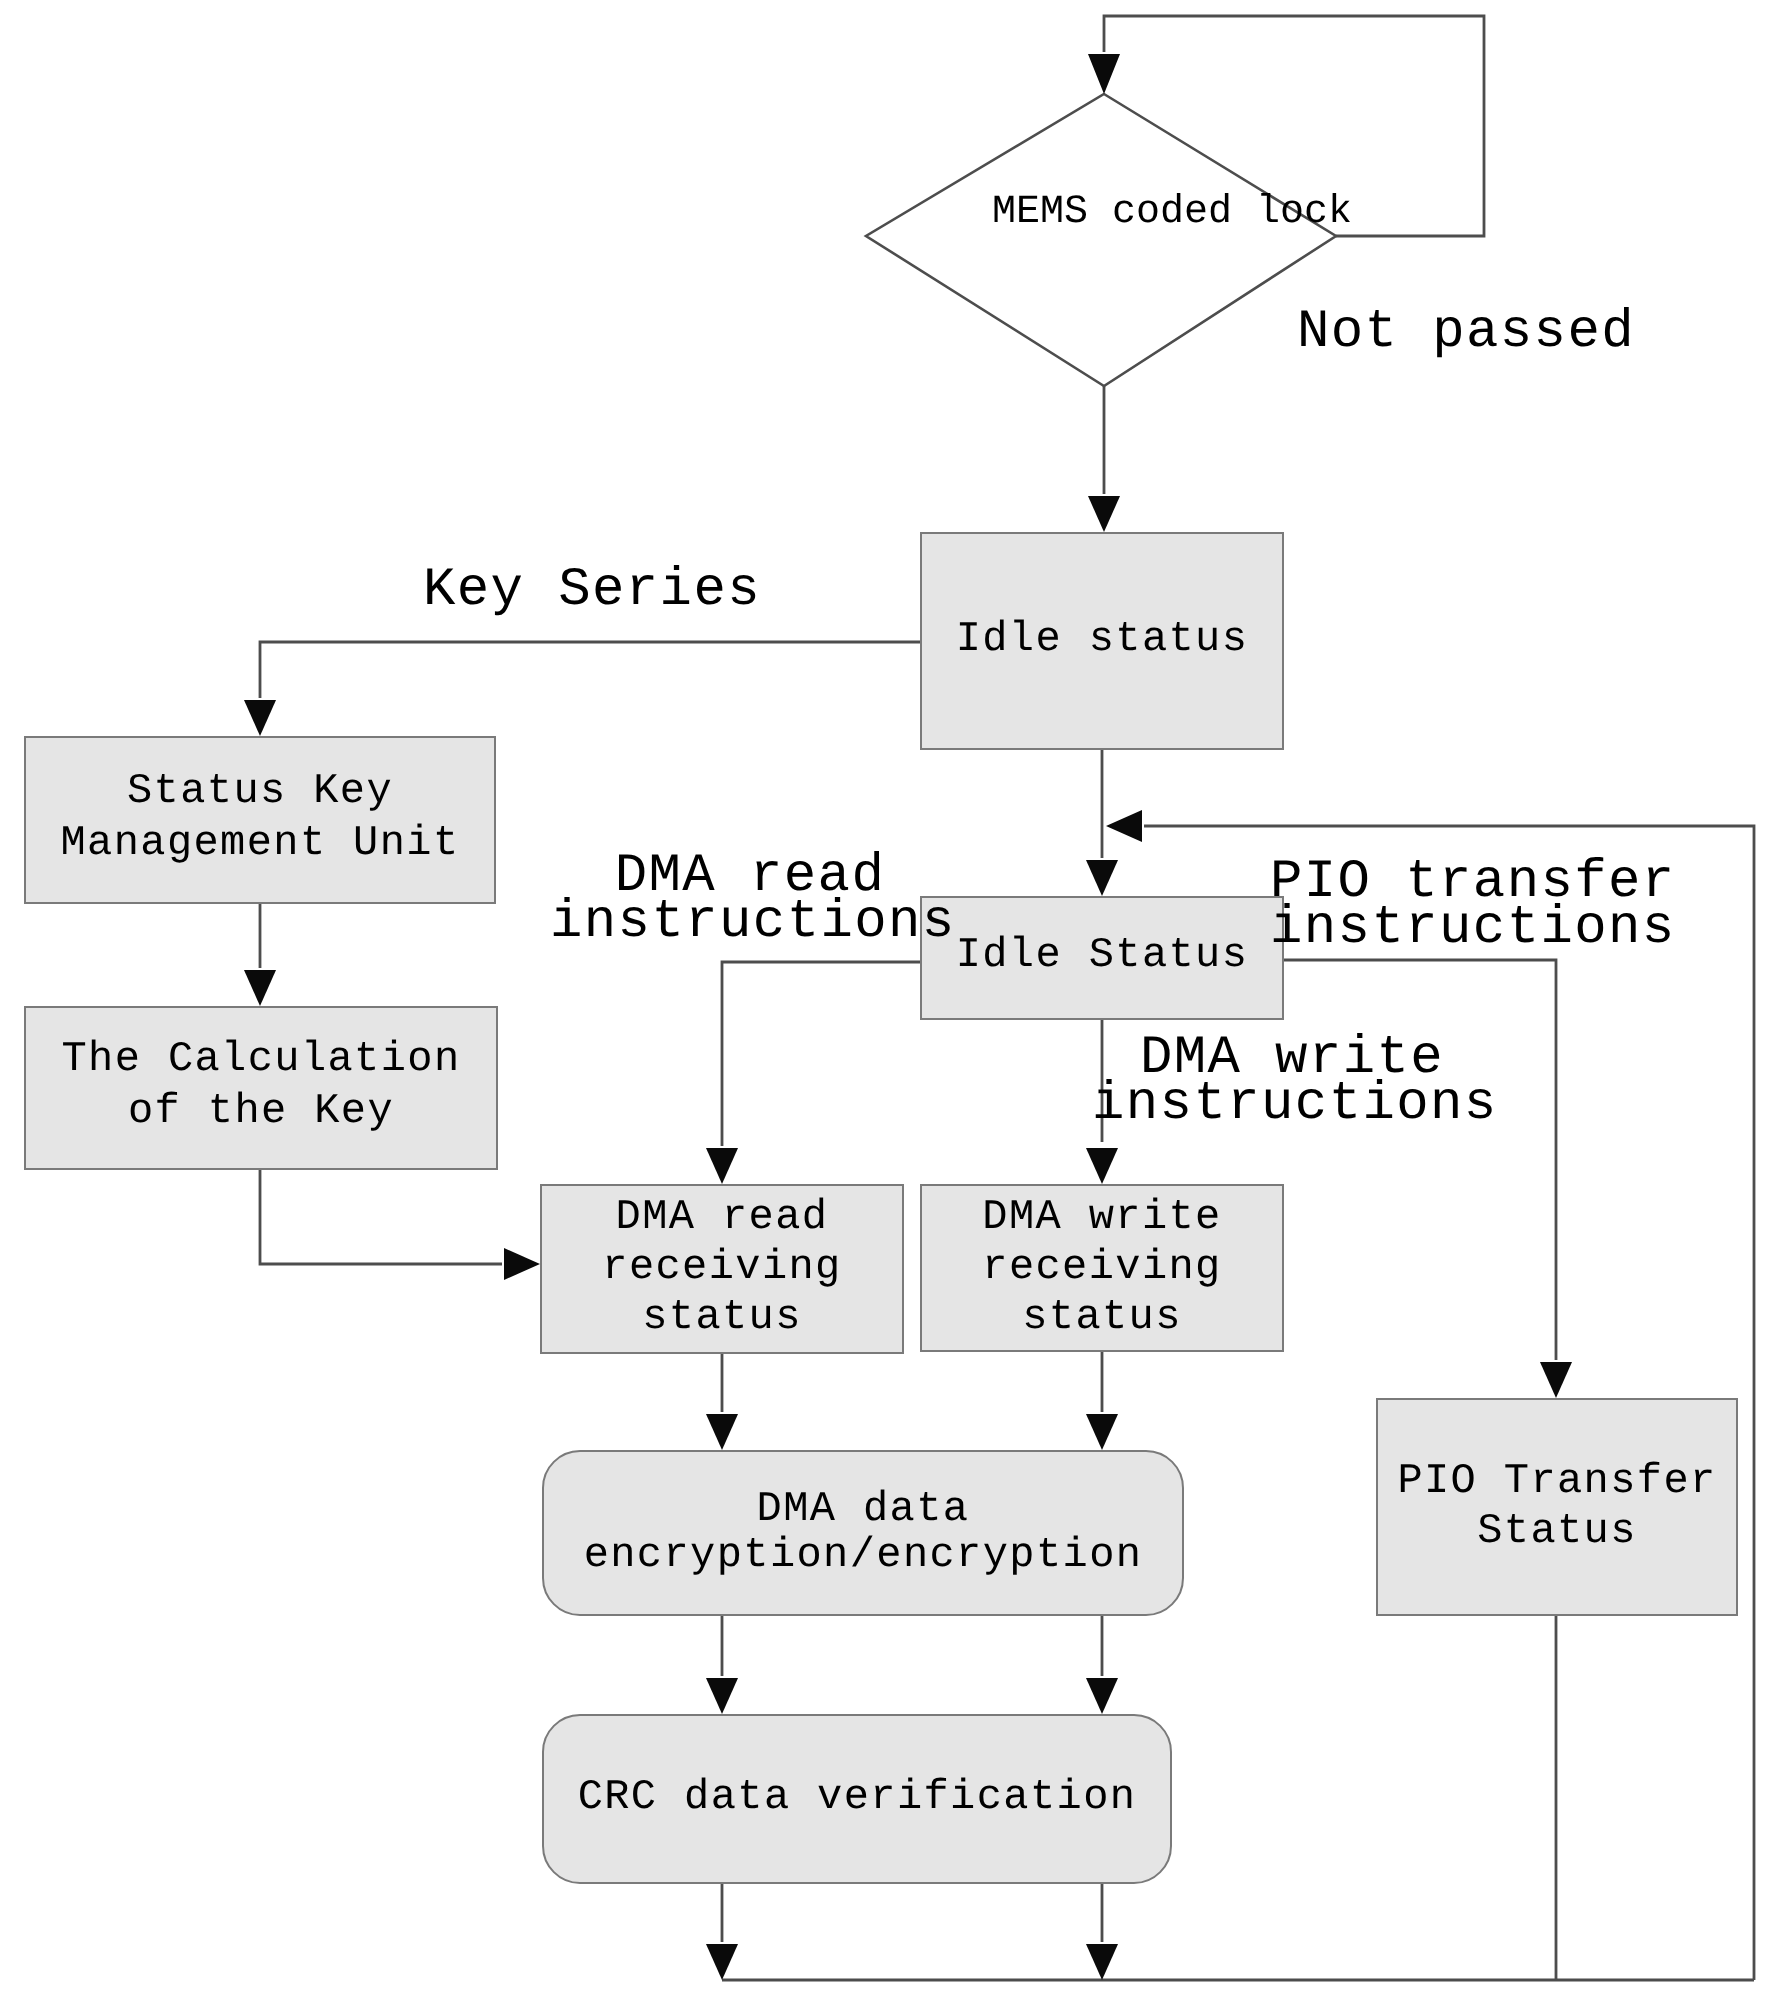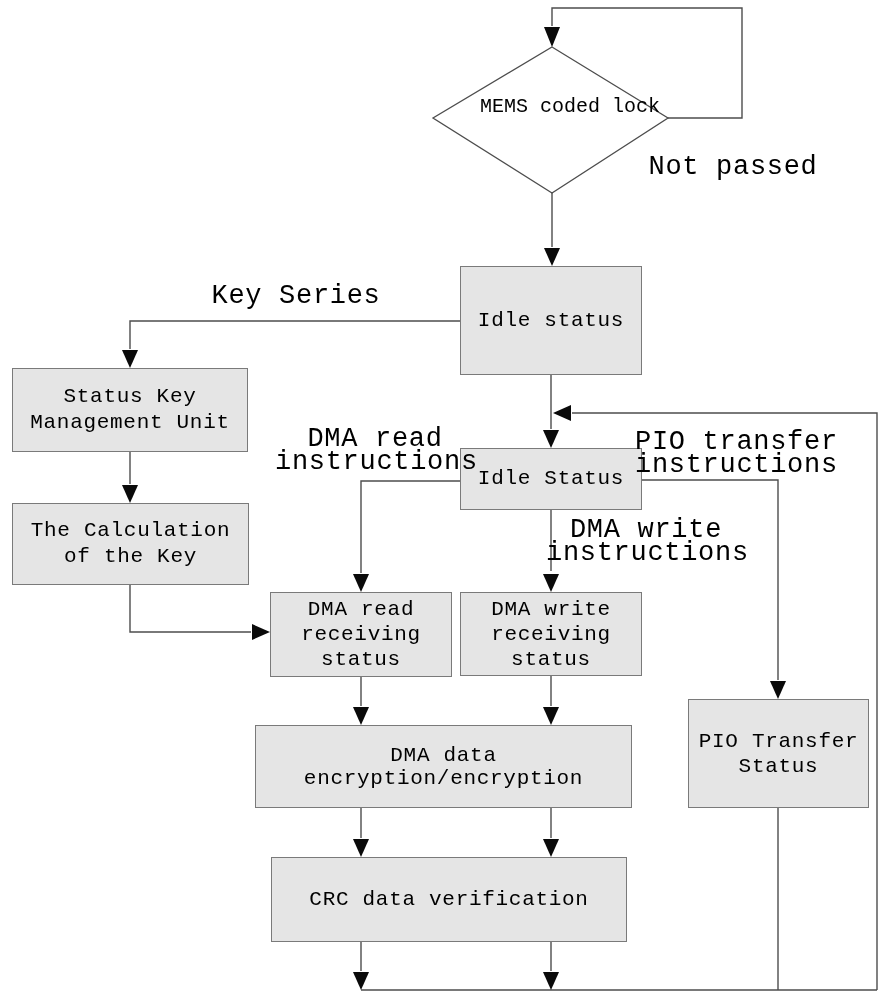--- a/index.html
+++ b/index.html
@@ -67,21 +67,21 @@
       <polygon points="778,699 770,681 786,681"></polygon>
       <polygon points="361,725 353,707 369,707"></polygon>
       <polygon points="551,725 543,707 559,707"></polygon>
       <polygon points="361,857 353,839 369,839"></polygon>
       <polygon points="551,857 543,839 559,839"></polygon>
       <polygon points="361,990 353,972 369,972"></polygon>
       <polygon points="551,990 543,972 559,972"></polygon>
     </g>
   </svg>
 
-  <div class="diamond-label" style="left:451px; top:94px; width:238px;">
+  <div class="diamond-label" style="left:438px; top:94px; width:238px;text-align:right;">
     <div>MEMS coded lock</div>
   </div>
 
   <div class="node" style="left:460px; top:266px; width:182px; height:109px;">
     <div>Idle status</div>
   </div>
 
   <div class="node" style="left:12px; top:368px; width:236px; height:84px;">
     <div>Status Key</div>
     <div>Management Unit</div>
@@ -101,26 +101,26 @@
     <div>receiving</div>
     <div>status</div>
   </div>
 
   <div class="node" style="left:460px; top:592px; width:182px; height:84px; line-height:25px;">
     <div>DMA write</div>
     <div>receiving</div>
     <div>status</div>
   </div>
 
-  <div class="node" style="left:255px; top:725px; width:377px; height:83px; line-height:23px;">
+  <div class="node" style="left:271px; top:725px; width:321px; height:83px; line-height:23px;border-radius:19px;">
     <div>DMA data</div>
     <div>encryption/encryption</div>
   </div>
 
-  <div class="node" style="left:271px; top:857px; width:356px; height:85px;">
+  <div class="node" style="left:271px; top:857px; width:315px; height:85px;border-radius:19px;">
     <div>CRC data verification</div>
   </div>
 
   <div class="node" style="left:688px; top:699px; width:181px; height:109px; line-height:25px;">
     <div>PIO Transfer</div>
     <div>Status</div>
   </div>
 
   <div class="edge-label" style="left:633px; top:156px; width:200px;">Not passed</div>
 

